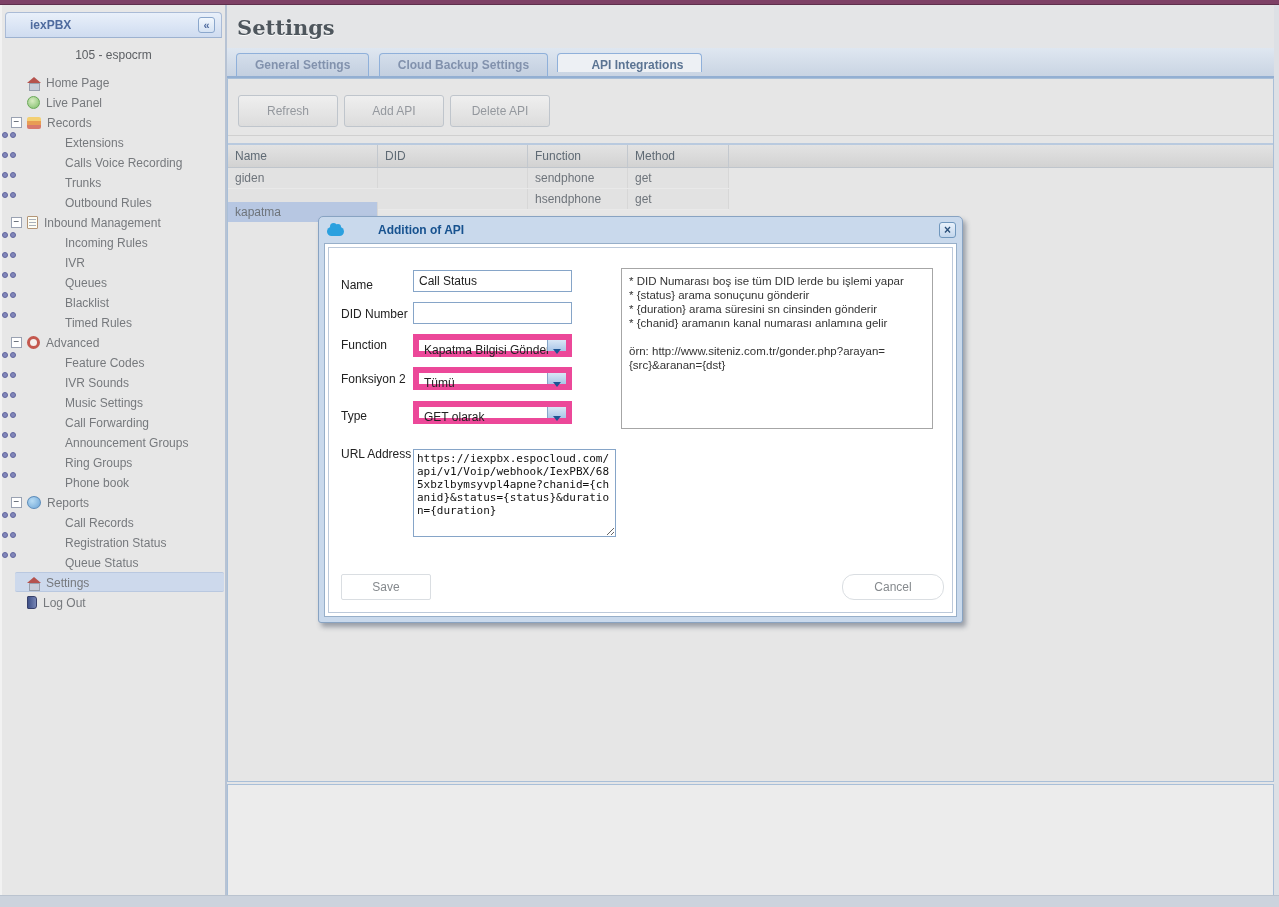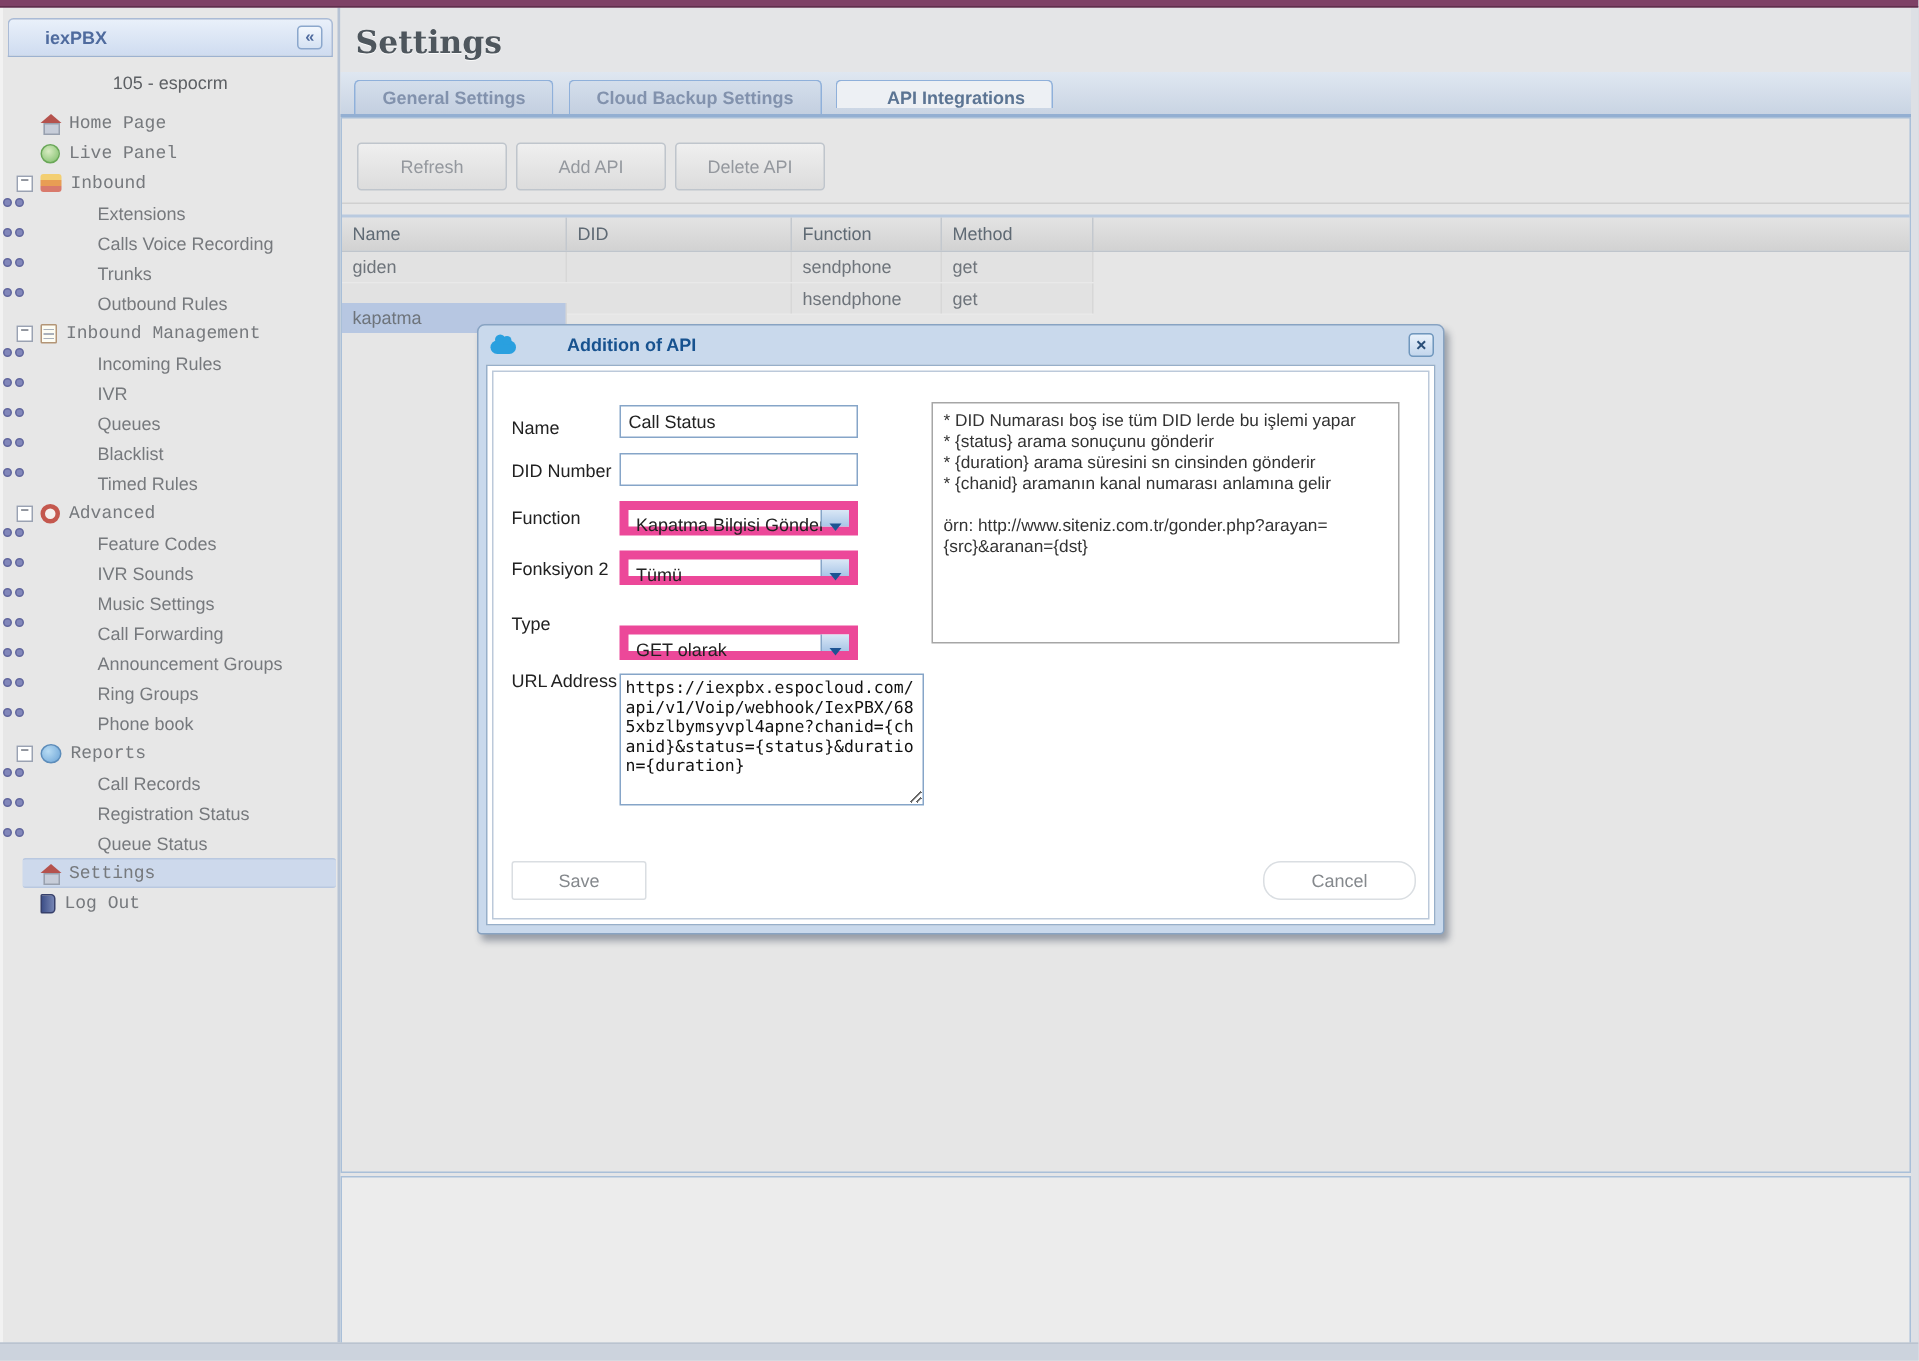--- a/index.html
+++ b/index.html
@@ -30,21 +30,21 @@
   .tree { position:absolute; top:67px; left:0; right:0; }
   .tree-item { position:relative; height:20px; line-height:20px; color:#76797d;
     white-space:nowrap; cursor:pointer; }
   .tree-item .lbl { vertical-align:middle; }
   .tree-item.sel { background:#cdd9ec; border-top:1px solid #b9c8e0; border-bottom:1px solid #b9c8e0;
     margin:0 1px 0 13px; height:20px; line-height:18px; border-radius:2px; }
   .expand-box { position:absolute; left:9px; top:5px; width:11px; height:11px;
     background:#fff; border:1px solid #9aa2b2; color:#3a4250; font-size:10px;
     line-height:8px; text-align:center; cursor:pointer; }
   .t-icon { display:inline-block; vertical-align:middle; margin-right:6px; position:relative; }
-  .lv0 { padding-left:25px;font-family:Liberation Mono, monospace; }
+  .lv0 { padding-left:25px; }
   .lv1 { padding-left:41px; }
   .sel.lv0 { padding-left:12px; }
   
   .ico-home { width:13px; height:12px; }
   .ico-home::before { content:""; position:absolute; left:0; top:0; width:0; height:0;
     border-left:7px solid transparent; border-right:7px solid transparent;
     border-bottom:6px solid #b5524d; }
   .ico-home::after { content:""; position:absolute; left:2px; top:6px; width:9px; height:6px;
     background:#c7cdd9; border:1px solid #98a0ae; }
   .ico-live { width:13px; height:13px; border-radius:50%;
@@ -171,21 +171,21 @@
 
 <div class="sidebar">
   <div class="sb-header">
     <span class="sb-title">iexPBX</span>
     <span class="collapse-btn">«</span>
   </div>
   <div class="sb-sub">105 - espocrm</div>
   <div class="tree" id="tree">
       <div class="tree-item lv0"><span class="t-icon ico-home"></span><span class="lbl">Home Page</span></div>
       <div class="tree-item lv0"><span class="t-icon ico-live"></span><span class="lbl">Live Panel</span></div>
-      <div class="tree-item lv0"><span class="expand-box">−</span><span class="t-icon ico-general"></span><span class="lbl">Inbound</span></div>
+      <div class="tree-item lv0"><span class="expand-box">−</span><span class="t-icon ico-general"></span><span class="lbl">Records</span></div>
       <div class="tree-item lv1"><span class="dots"><i></i><i></i></span><span class="lbl">Extensions</span></div>
       <div class="tree-item lv1"><span class="dots"><i></i><i></i></span><span class="lbl">Calls Voice Recording</span></div>
       <div class="tree-item lv1"><span class="dots"><i></i><i></i></span><span class="lbl">Trunks</span></div>
       <div class="tree-item lv1"><span class="dots"><i></i><i></i></span><span class="lbl">Outbound Rules</span></div>
       <div class="tree-item lv0"><span class="expand-box">−</span><span class="t-icon ico-inbound"></span><span class="lbl">Inbound Management</span></div>
       <div class="tree-item lv1"><span class="dots"><i></i><i></i></span><span class="lbl">Incoming Rules</span></div>
       <div class="tree-item lv1"><span class="dots"><i></i><i></i></span><span class="lbl">IVR</span></div>
       <div class="tree-item lv1"><span class="dots"><i></i><i></i></span><span class="lbl">Queues</span></div>
       <div class="tree-item lv1"><span class="dots"><i></i><i></i></span><span class="lbl">Blacklist</span></div>
       <div class="tree-item lv1"><span class="dots"><i></i><i></i></span><span class="lbl">Timed Rules</span></div>
@@ -273,21 +273,21 @@
     <span class="trigger"></span>
   </span>
 
   <span class="f-label" style="top:155px;">Fonksiyon 2</span>
   <span class="f-select" style="top:150px;">
     <span class="val">Tümü</span>
     <span class="trigger"></span>
   </span>
 
   <span class="f-label" style="top:192px;">Type</span>
-  <span class="f-select" style="top:200px;">
+  <span class="f-select" style="top:184px;">
     <span class="val">GET olarak</span>
     <span class="trigger"></span>
   </span>
 
   <span class="f-label" style="top:230px;">URL Address</span>
   <textarea class="f-textarea" spellcheck="false" style="">https://iexpbx.espocloud.com/api/v1/Voip/webhook/IexPBX/685xbzlbymsyvpl4apne?chanid={chanid}&amp;status={status}&amp;duration={duration}</textarea>
 
   <div class="help-box">* DID Numarası boş ise tüm DID lerde bu işlemi yapar
 * {status} arama sonuçunu gönderir
 * {duration} arama süresini sn cinsinden gönderir

